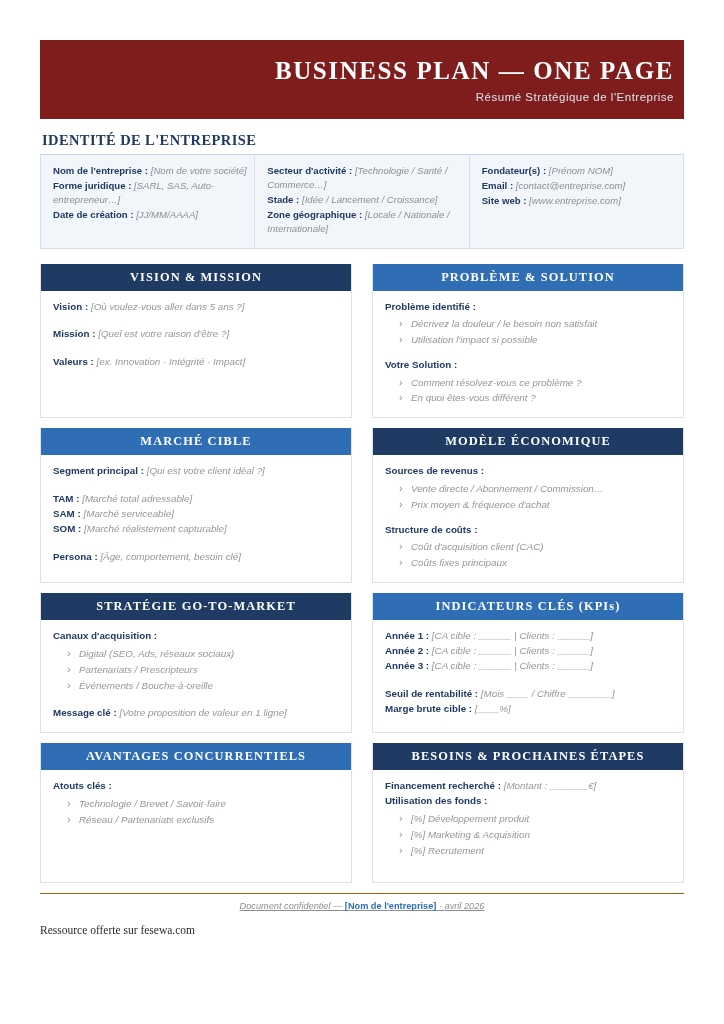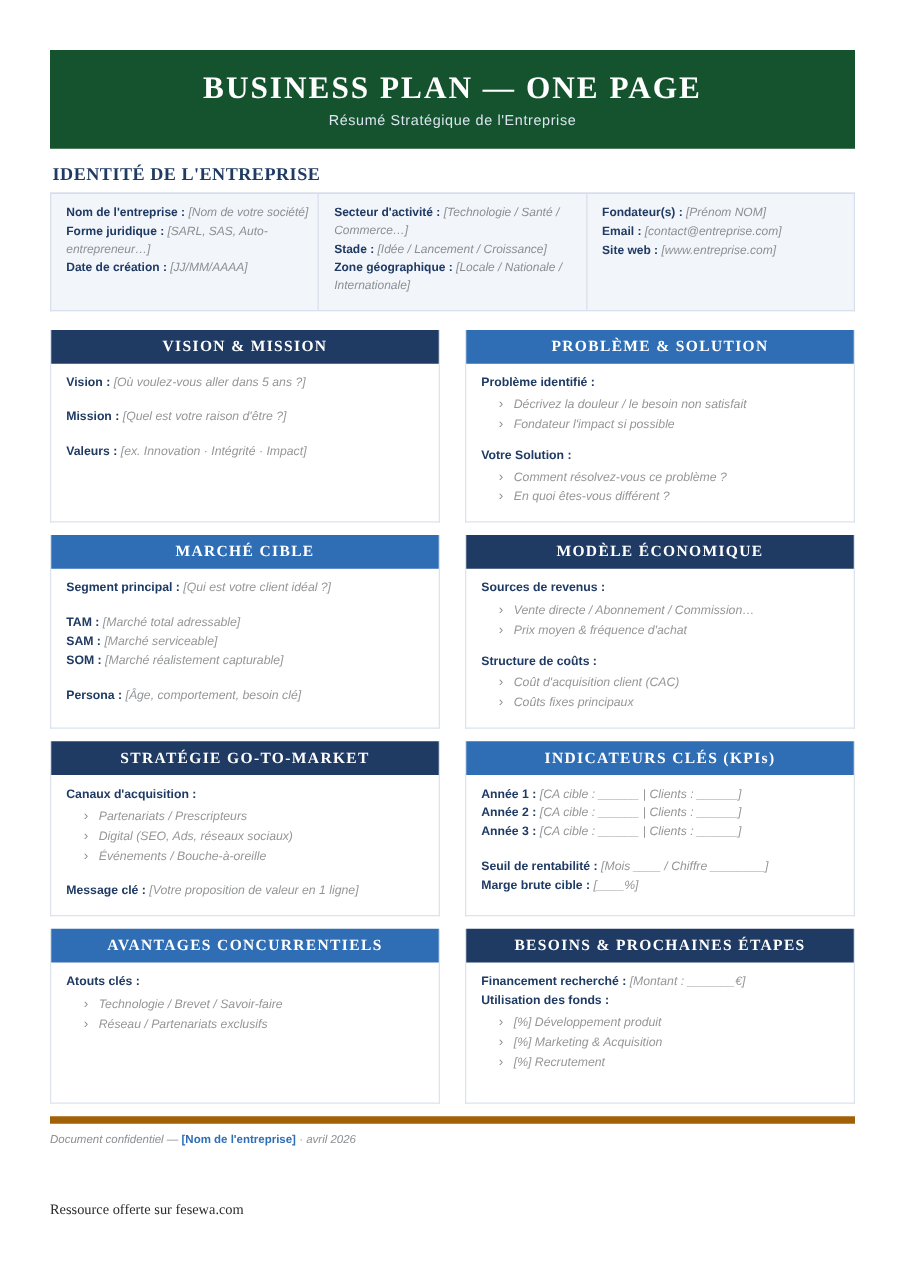--- a/index.html
+++ b/index.html
@@ -19,23 +19,23 @@
     position: relative;
     width: 724px;
     height: 1024px;
     background: #ffffff;
     box-sizing: border-box;
     padding: 40px 40px 0 40px;
   }
 
   
   .banner {
-    background: #14532d;
+    background: #7f1d1d;
     color: #ffffff;
-    text-align: center;
+    text-align: right;
     padding: 17px 10px 16px 10px;
   }
   .banner-title {
     font-family: "Liberation Serif", serif;
     font-size: 25px;
     font-weight: 700;
     letter-spacing: 1.6px;
     line-height: 1.08;
     color: #ffffff;
   }
@@ -154,37 +154,39 @@
     left: 0;
     top: -1px;
     font-style: normal;
     color: #8d9096;
     font-size: 11px;
   }
 
   
   .footer {
     margin-top: 4px;
-    border-top: 6px solid #a16207;
+    border-top: 1px solid #a16207;
     padding-top: 7px;
+    text-align: center;
     font-size: 9.2px;
     font-style: italic;
     color: #8c8f93;
+    text-decoration: underline;
   }
   .footer b {
     font-style: normal;
     font-weight: 700;
     color: #2f6eb5;
   }
   .footer .dot { font-style: normal; color: #9aa0a8; }
 
   .credit {
     position: absolute;
     left: 40px;
-    top: 962px;
+    top: 924px;
     font-family: "Liberation Serif", serif;
     font-size: 11.5px;
     color: #2b2b2b;
   }
 </style>
 </head>
 <body>
 
 <div class="page">
 
@@ -266,21 +268,21 @@
           </div>
         </div>
       </div>
 
       <div class="panel">
         <div class="panel-head head-light">PROBLÈME &amp; SOLUTION</div>
         <div class="panel-body">
           <div class="lbl">Problème identifié :</div>
           <ul class="bullets">
             <li>Décrivez la douleur / le besoin non satisfait</li>
-            <li>Fondateur l'impact si possible</li>
+            <li>Utilisation l'impact si possible</li>
           </ul>
           <div class="spacer-sm"></div>
           <div class="lbl">Votre Solution :</div>
           <ul class="bullets">
             <li>Comment résolvez-vous ce problème ?</li>
             <li>En quoi êtes-vous différent ?</li>
           </ul>
         </div>
       </div>
 
@@ -335,22 +337,22 @@
 
     </div>
 
     <div class="row">
 
       <div class="panel">
         <div class="panel-head head-dark">STRATÉGIE GO-TO-MARKET</div>
         <div class="panel-body">
           <div class="lbl">Canaux d'acquisition :</div>
           <ul class="bullets">
+            <li>Digital (SEO, Ads, réseaux sociaux)</li>
             <li>Partenariats / Prescripteurs</li>
-            <li>Digital (SEO, Ads, réseaux sociaux)</li>
             <li>Événements / Bouche-à-oreille</li>
           </ul>
           <div class="spacer-md"></div>
           <div class="line">
             <span class="lbl">Message clé :</span>
             <span class="val">[Votre proposition de valeur en 1 ligne]</span>
           </div>
         </div>
       </div>
 

